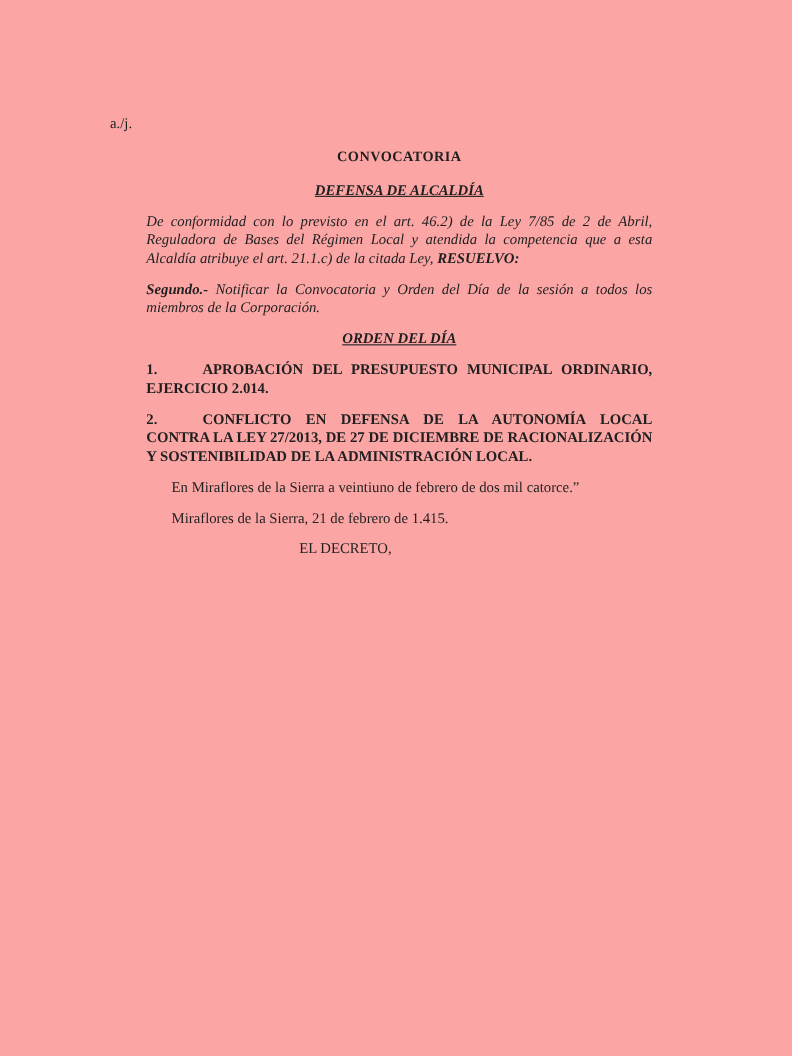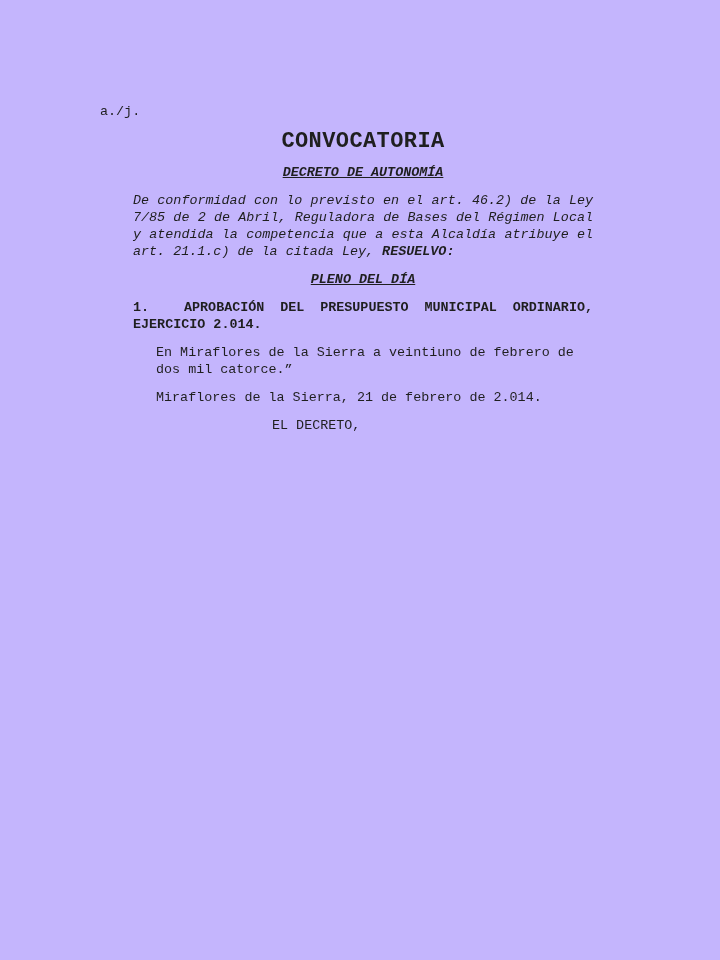--- a/index.html
+++ b/index.html
@@ -4,23 +4,23 @@
 <style>
   html, body {
     margin: 0;
     padding: 0;
     background: #ffffff;
   }
   .page {
     position: relative;
     width: 720px;
     height: 960px;
-    background: #c4b5fd;
+    background: #fca5a5;
     overflow: hidden;
-    font-family: Liberation Mono, monospace;
+    font-family: Liberation Serif, serif;
     color: #1f1f1f;
   }
   .ref {
     position: absolute;
     left: 100px;
     top: 103px;
     font-size: 13.4px;
     line-height: 17px;
   }
   .content {
@@ -29,21 +29,21 @@
     top: 131px;
     width: 460px;
     font-size: 13.4px;
     line-height: 17px;
   }
   .content p, .content h1, .content h2 {
     margin: 0 0 11px 0;
     white-space: pre-wrap;
   }
   .title {
-    font-size: 22px;
+    font-size: 13px;
     font-weight: bold;
     font-style: normal;
     text-align: center;
     letter-spacing: 0.4px;
     line-height: 22px;
     margin: 0 0 27px 0;
   }
   .intro {
     line-height: 30px;
     margin-bottom: 4px;
@@ -83,33 +83,35 @@
 <div class="page">
 
   <div class="ref">a./j.</div>
 
   <div class="content">
 
     <h1 class="title">CONVOCATORIA</h1>
 
 
 
-    <h2 class="heading">DECRETO DE AUTONOMÍA</h2>
+    <h2 class="heading">DEFENSA DE ALCALDÍA</h2>
 
 
     <p class="i just"><span>De conformidad con lo previsto en el art. 46.2) de la Ley 7/85 de 2 de Abril, Reguladora de Bases del Régimen Local y atendida la competencia que a esta Alcaldía atribuye el art. 21.1.c) de la citada Ley, </span><span class="bi">RESUELVO:</span></p>
 
 
+    <p class="i just"><span class="bi">Segundo.-</span><span> Notificar la Convocatoria y Orden del Día de la sesión a todos los miembros de la Corporación.</span></p>
 
 
-    <h2 class="heading orden">PLENO DEL DÍA</h2>
+    <h2 class="heading orden">ORDEN DEL DÍA</h2>
 
     <p class="item just"><span class="inum">1.</span><span>APROBACIÓN DEL PRESUPUESTO MUNICIPAL ORDINARIO, EJERCICIO 2.014.</span></p>
 
+    <p class="item just"><span class="inum">2.</span><span>CONFLICTO EN DEFENSA DE LA AUTONOMÍA LOCAL CONTRA LA LEY 27/2013, DE 27 DE DICIEMBRE DE RACIONALIZACIÓN  Y SOSTENIBILIDAD DE LA ADMINISTRACIÓN LOCAL.</span></p>
 
     <p class="indent">En Miraflores de la Sierra a veintiuno de febrero de dos mil catorce.”</p>
 
-    <p class="indent dateline">Miraflores de la Sierra, 21 de febrero de 2.014.</p>
+    <p class="indent dateline">Miraflores de la Sierra, 21 de febrero de 1.415.</p>
 
     <p class="signature">EL DECRETO,</p>
 
   </div>
 </div>
 
 </body></html>

